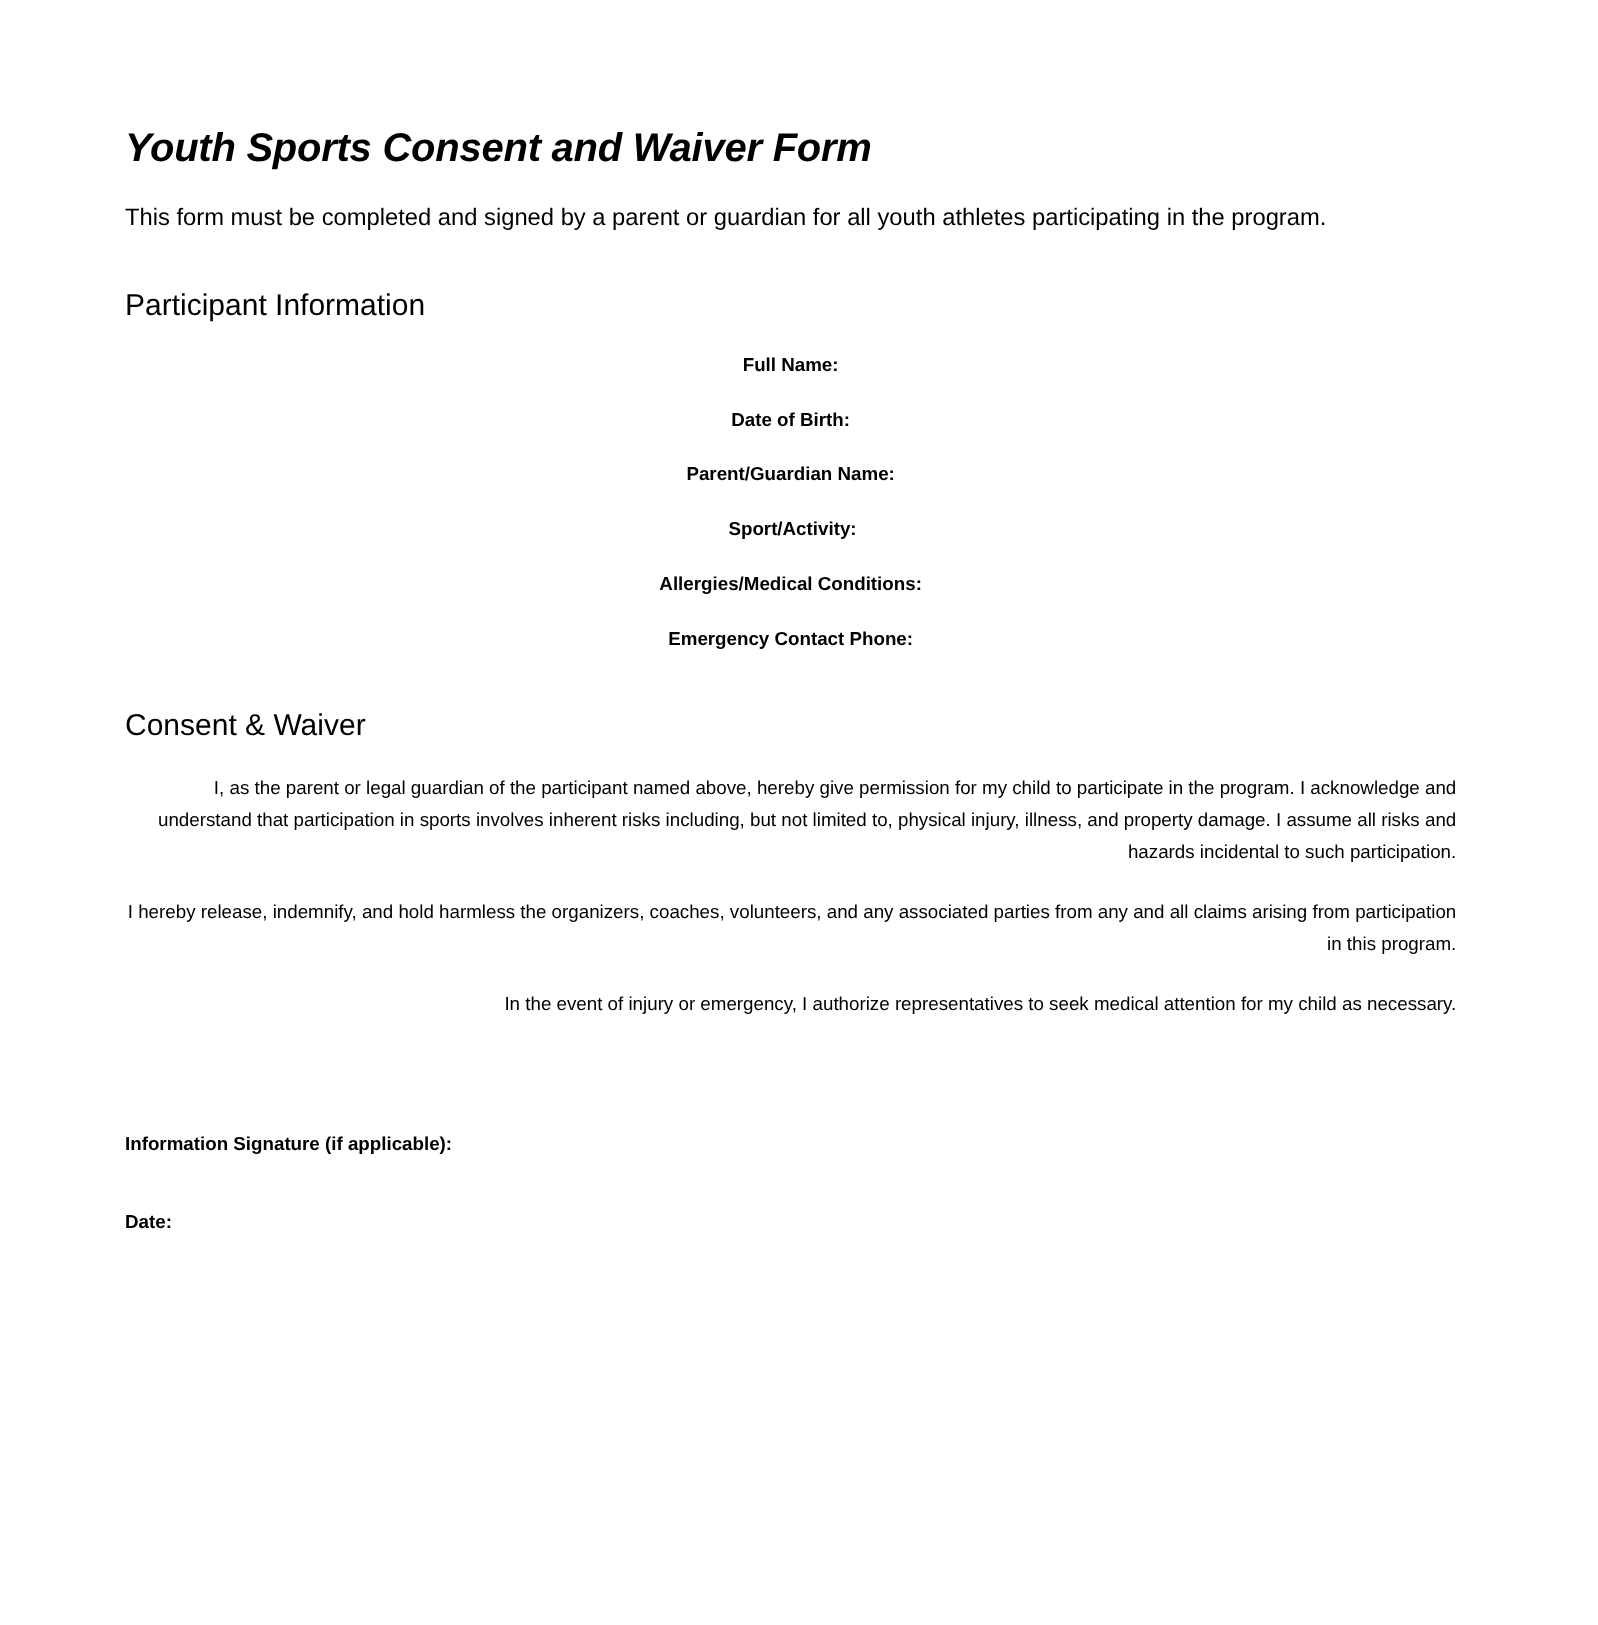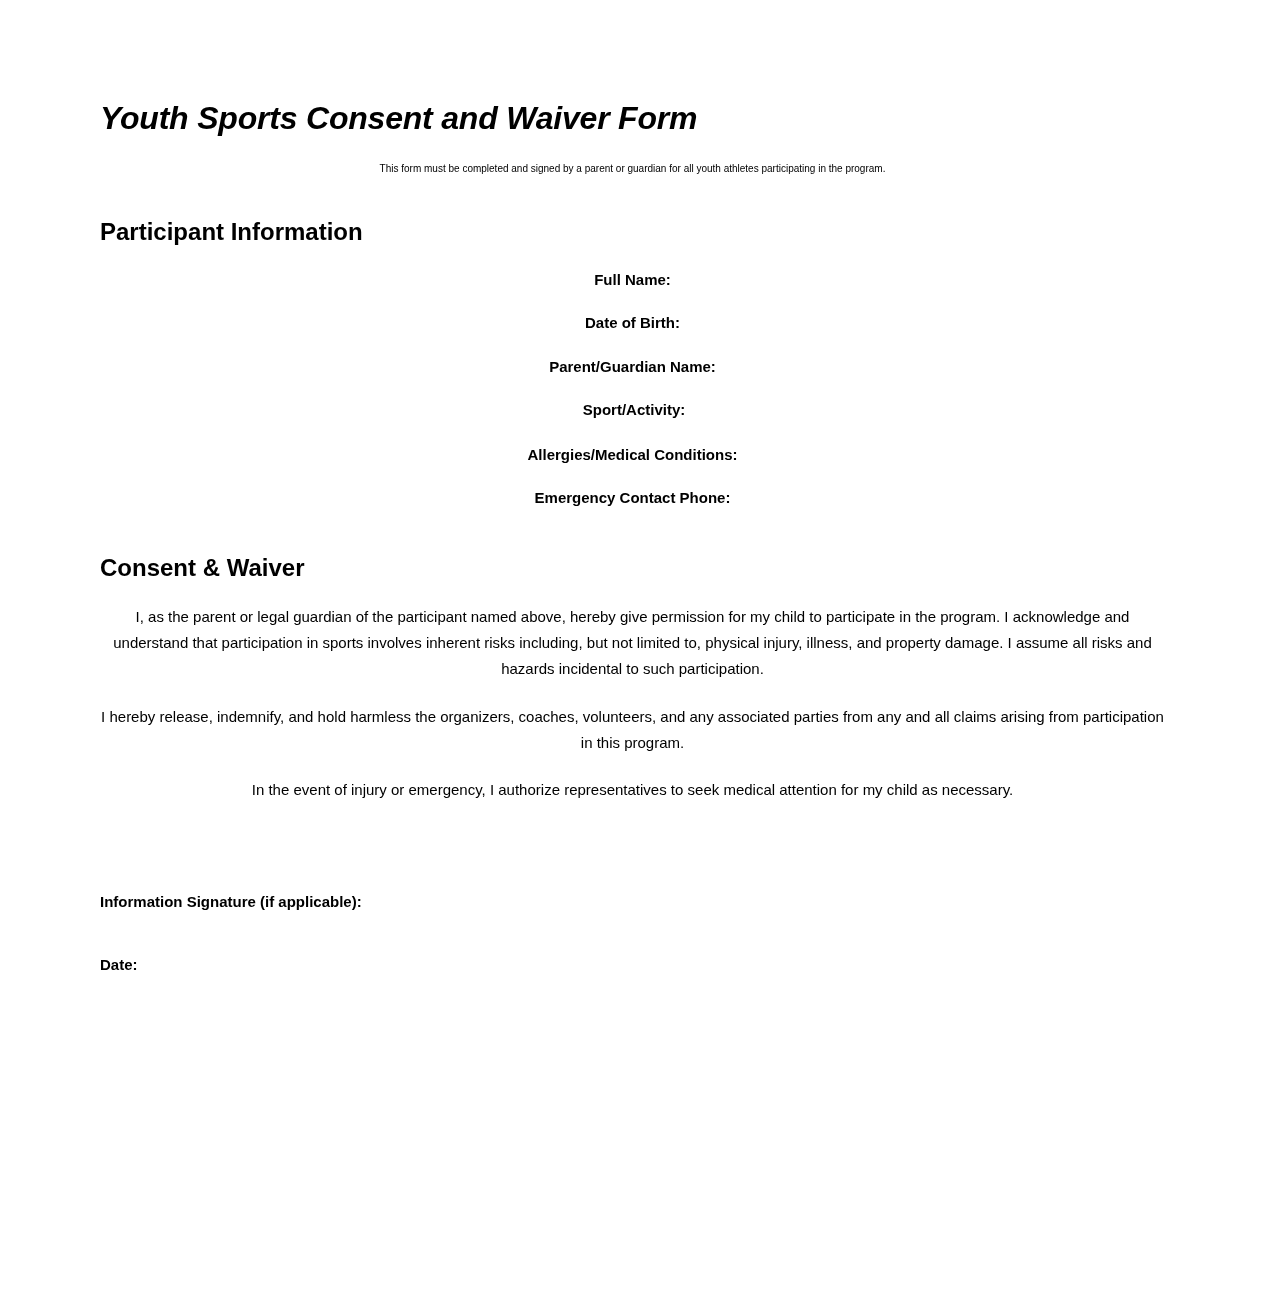--- a/index.html
+++ b/index.html
@@ -22,28 +22,27 @@
   }
   .doc-title {
     font-size: 32px;
     font-weight: bold;
     line-height: 1.15;
     margin: 0 0 0 0;
     letter-spacing: -0.2px;
     font-style: italic;
   }
   .intro {
-    font-size: 10px;
+    font-size: 19px;
     line-height: 1.5;
     margin: 24px 0 0 0;
-    text-align: center;
   }
   .section-heading {
     font-size: 24px;
-    font-weight: bold;
+    font-weight: normal;
     line-height: 1.2;
     margin: 42px 0 0 0;
   }
   .section-heading.tight {
     margin-top: 44px;
   }
   .field-label {
     font-size: 15px;
     font-weight: bold;
     line-height: 1.5;
@@ -54,21 +53,21 @@
     margin-top: 22px;
   }
   .field-label.indented {
     padding-left: 3px;
   }
   .body-para {
     font-size: 15px;
     line-height: 1.72;
     margin: 22px 0 0 0;
     max-width: 1065px;
-    text-align: center;
+    text-align: right;
   }
   .sig-line {
     font-size: 15px;
     font-weight: bold;
     line-height: 1.5;
     margin: 40px 0 0 0;
     white-space: pre;
   }
   .sig-gap-tab {
     display: inline-block;

